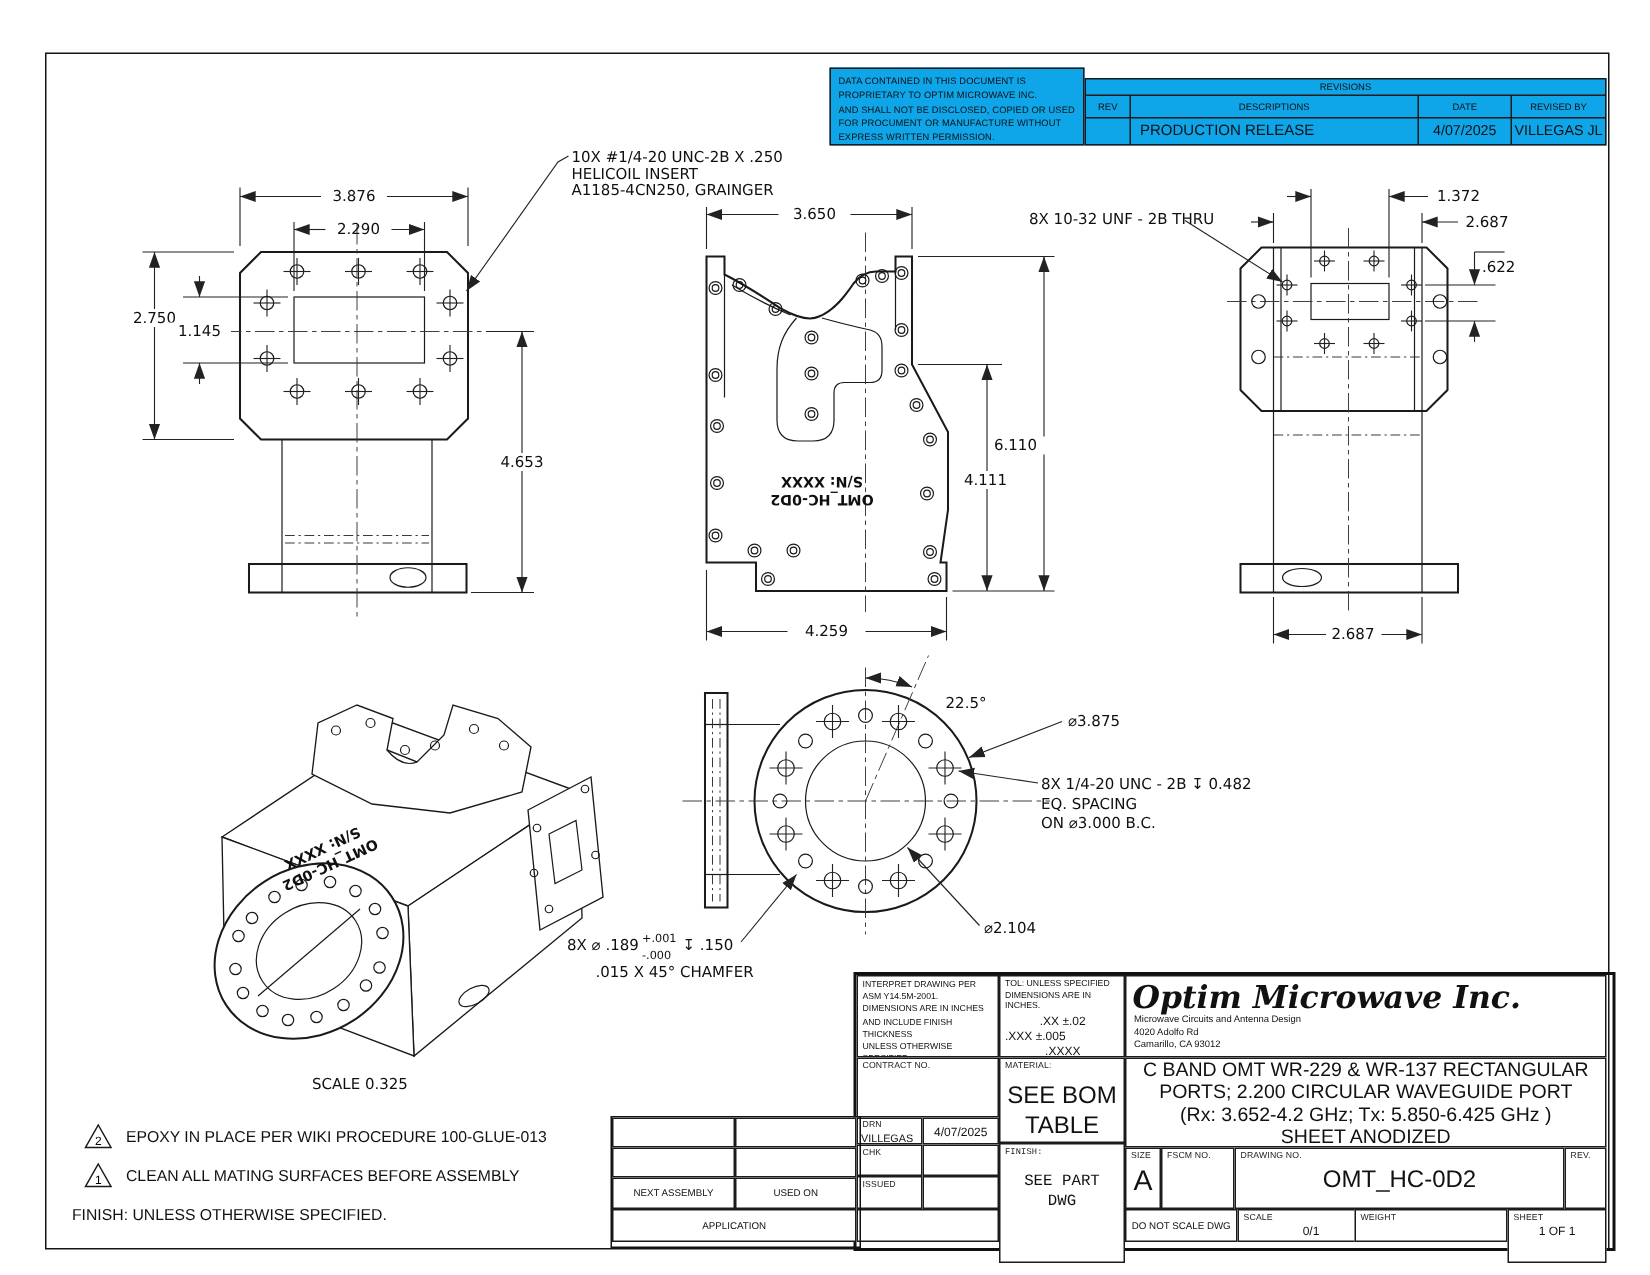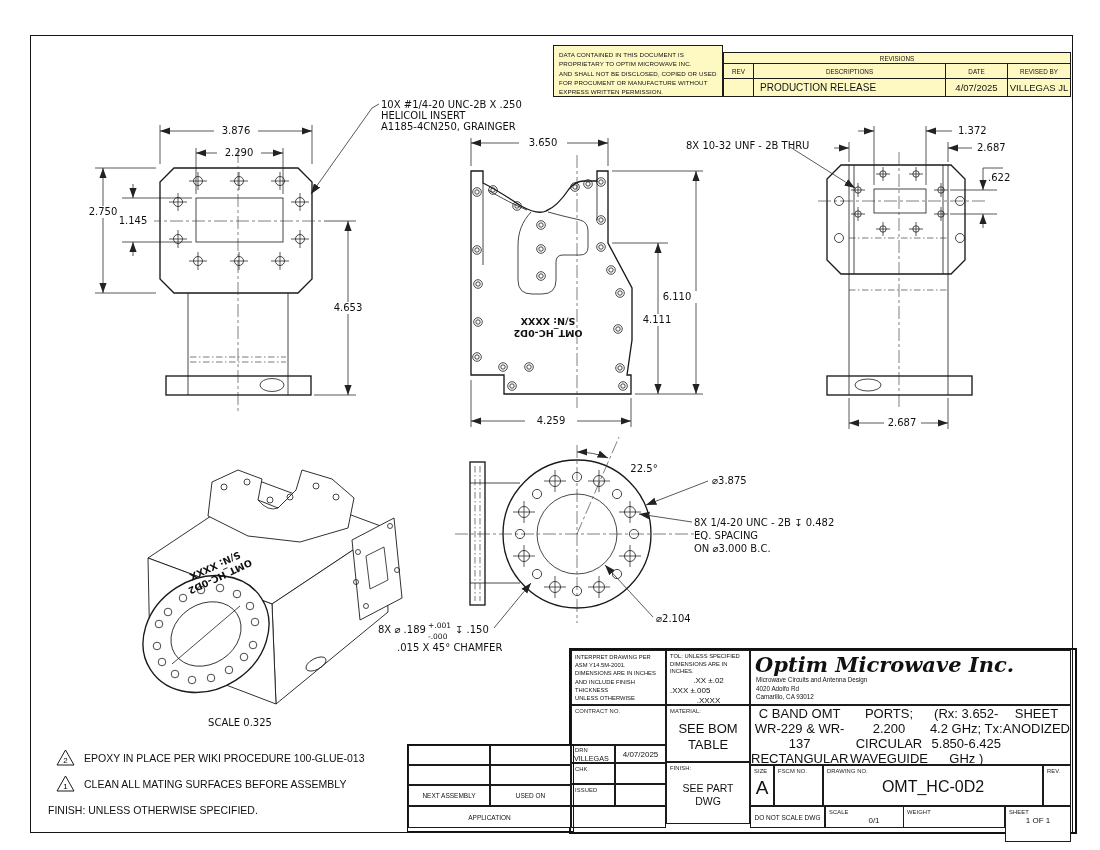--- a/index.html
+++ b/index.html
@@ -12,21 +12,21 @@
   .ow{fill:#fff;stroke:#1a1a1a;stroke-width:1.35}
   .ow1{fill:#fff;stroke:#1a1a1a;stroke-width:.9}
   .dim{fill:none;stroke:#222;stroke-width:.75}
   .cl{fill:none;stroke:#3a3a3a;stroke-width:.65;stroke-dasharray:13 3 3 3}
   .hid{fill:none;stroke:#333;stroke-width:.65;stroke-dasharray:6.5 2.5 1.5 2.5}
   .wbg{fill:#fff}
   text.d{font:10px "DejaVu Sans","Liberation Sans",sans-serif;fill:#101010}
   text.ds{font:7.5px "DejaVu Sans","Liberation Sans",sans-serif;fill:#101010}
   text.mk{font:bold 9.5px "DejaVu Sans","Liberation Sans",sans-serif;fill:#101010}
   
-  .box{position:absolute;box-sizing:border-box;border:1px solid #1b1b1b;background:#fef9c3;}
+  .box{position:absolute;box-sizing:border-box;border:1px solid #1b1b1b;background:#0ea5e9;}
   .cell{position:absolute;box-sizing:border-box;border:1px solid #1b1b1b;background:#fff;overflow:hidden;}
   .lbl{font-size:5.8px;line-height:1.15;padding:2px 0 0 3px;letter-spacing:.1px;color:#222;}
   .ctr{display:flex;align-items:center;justify-content:center;text-align:center;}
   #propbox{left:553px;top:45px;width:170px;height:52px;padding:4px 5px;font-size:6.2px;line-height:1.5;letter-spacing:.1px;}
   #revtbl{left:723px;top:52px;width:348px;height:45px;border:1px solid #1b1b1b;}
   .rrow{display:flex;box-sizing:border-box;}
   .rcell{box-sizing:border-box;border-right:1px solid #1b1b1b;border-bottom:1px solid #1b1b1b;
          display:flex;align-items:center;justify-content:center;font-size:6.3px;}
   #tbwrap{position:absolute;left:569px;top:648px;width:504px;height:182px;border:2px solid #111;background:transparent;}
   #appwrap{position:absolute;left:407px;top:744px;width:165px;height:86px;border:1.5px solid #111;}
@@ -400,26 +400,26 @@
     <div class="coname">Optim Microwave Inc.</div>
     <div class="coaddr">Microwave Circuits and Antenna Design</div>
     <div class="coaddr">4020 Adolfo Rd</div>
     <div class="coaddr">Camarillo, CA 93012</div>
   </div>
   <div class="cell" style="left:571px;top:705px;width:95px;height:40px;">
     <div class="lbl">CONTRACT NO.</div>
   </div>
   <div class="cell" style="left:666px;top:705px;width:84px;height:57px;">
     <div class="lbl">MATERIAL:</div>
-    <div style="font-size:13px;text-align:center;margin-top:6px;line-height:1.25;">
+    <div style="font-size:16px;text-align:center;margin-top:6px;line-height:1.25;">
       <div>SEE BOM</div>
       <div>TABLE</div>
     </div>
   </div>
-  <div class="cell" style="left:750px;top:705px;width:321px;height:60px;display:flex;justify-content:center;">
+  <div class="cell" style="left:750px;top:705px;width:321px;height:60px;display:flex;flex-direction:column;justify-content:center;">
     <div class="titleln">C BAND OMT WR-229 &amp; WR-137 RECTANGULAR</div>
     <div class="titleln">PORTS; 2.200 CIRCULAR WAVEGUIDE PORT</div>
     <div class="titleln">(Rx: 3.652-4.2 GHz; Tx: 5.850-6.425 GHz )</div>
     <div class="titleln">SHEET ANODIZED</div>
   </div>
   <div class="cell" style="left:571px;top:745px;width:44px;height:18px;">
     <div class="lbl" style="padding-top:1px;">DRN</div>
     <div style="font-size:7.2px;padding-left:2px;">VILLEGAS JL</div>
   </div>
   <div class="cell ctr" style="left:615px;top:745px;width:51px;height:18px;font-size:8px;">
@@ -427,21 +427,21 @@
   </div>
   <div class="cell" style="left:571px;top:763px;width:44px;height:21px;">
     <div class="lbl">CHK</div>
   </div>
   <div class="cell" style="left:615px;top:763px;width:51px;height:21px;"></div>
   <div class="cell" style="left:571px;top:784px;width:44px;height:22px;">
     <div class="lbl">ISSUED</div>
   </div>
   <div class="cell" style="left:615px;top:784px;width:51px;height:22px;"></div>
   <div class="cell" style="left:571px;top:806px;width:95px;height:22px;"></div>
-  <div class="cell" style="left:666px;top:762px;width:84px;height:62px;">
+  <div class="cell" style="left:666px;top:762px;width:84px;height:80px;font-family:Liberation Mono, monospace;">
     <div class="lbl">FINISH:</div>
     <div style="font-size:10.5px;text-align:center;margin-top:10px;line-height:1.25;">
       <div>SEE PART</div>
       <div>DWG</div>
     </div>
   </div>
   <div class="cell" style="left:750px;top:765px;width:24px;height:41px;">
     <div class="lbl">SIZE</div>
     <div style="font-size:19px;text-align:center;margin-top:2px;">A</div>
   </div>

